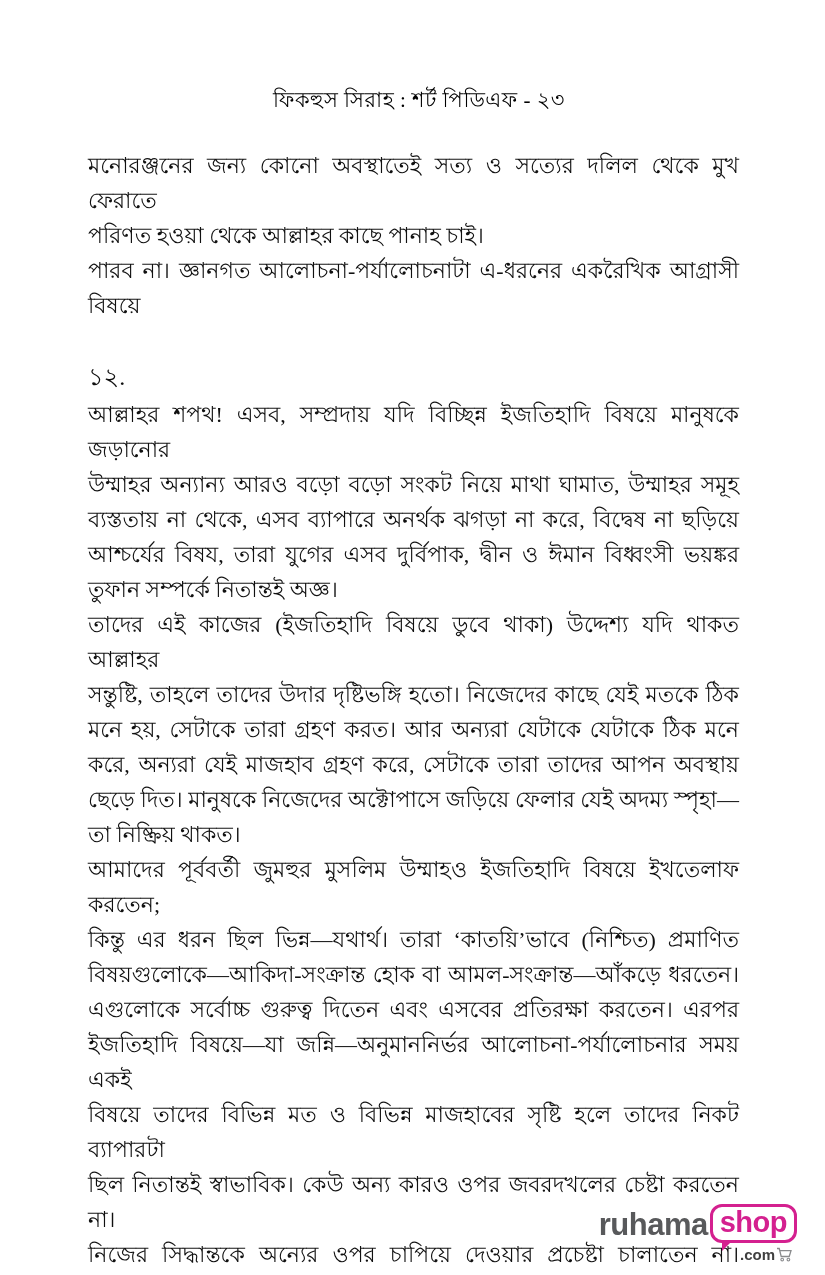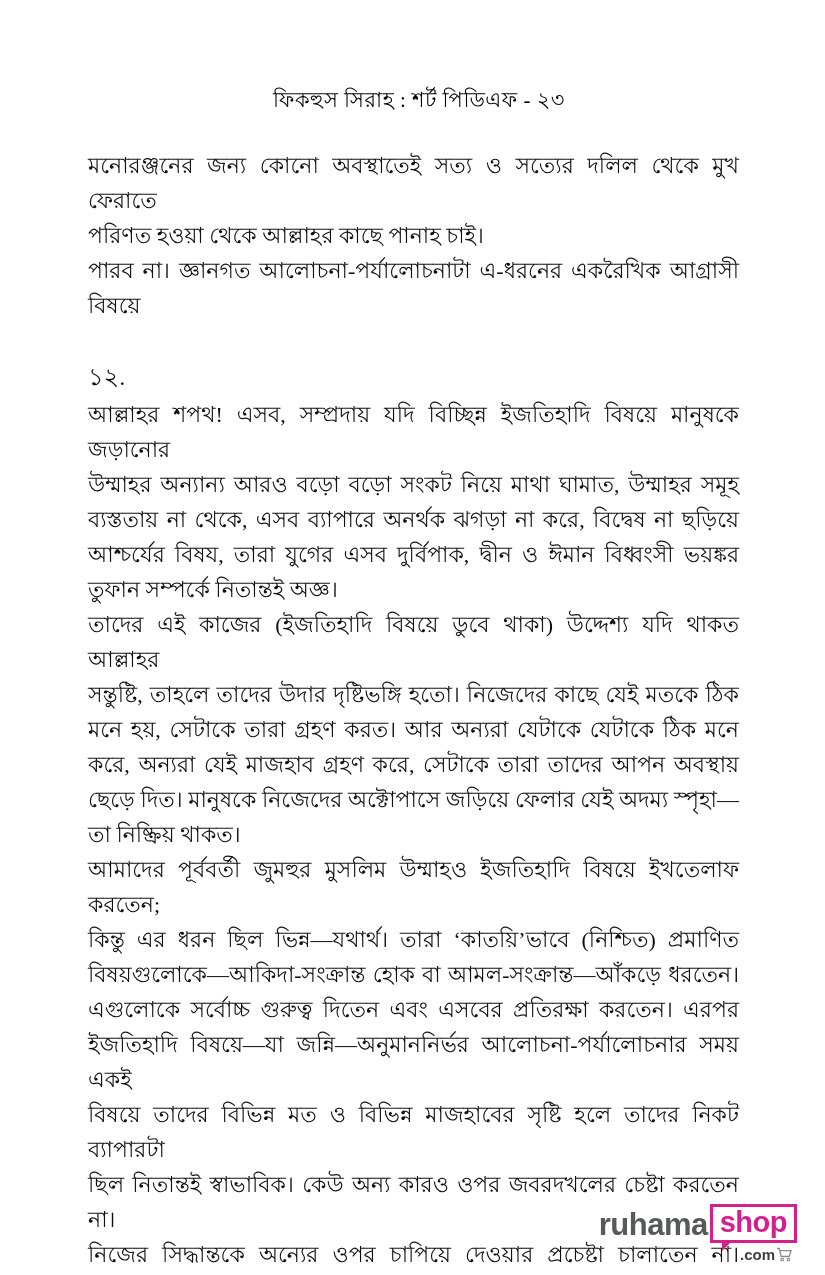--- a/index.html
+++ b/index.html
@@ -51,21 +51,21 @@
     font-weight: bold;
     font-size: 31px;
     color: #58595b;
     letter-spacing: -0.5px;
     margin-right: 2px;
   }
   .logo-bubble {
     display: inline-block;
     position: relative;
     border: 3px solid #d4208f;
-    border-radius: 0;
+    border-radius: 12px;
     padding: 0px 7px 3px 7px;
     color: #d4208f;
     font-weight: bold;
     font-size: 29px;
     line-height: 1.05;
     letter-spacing: -0.5px;
   }
   .logo-bubble::after {
     content: "";
     position: absolute;

